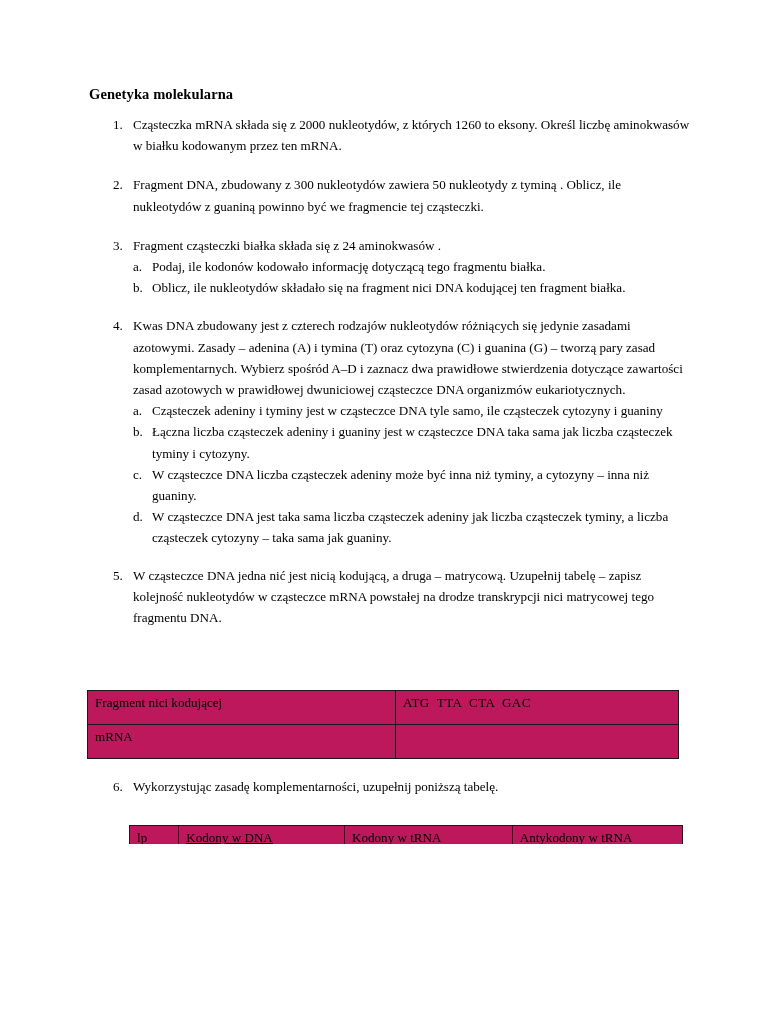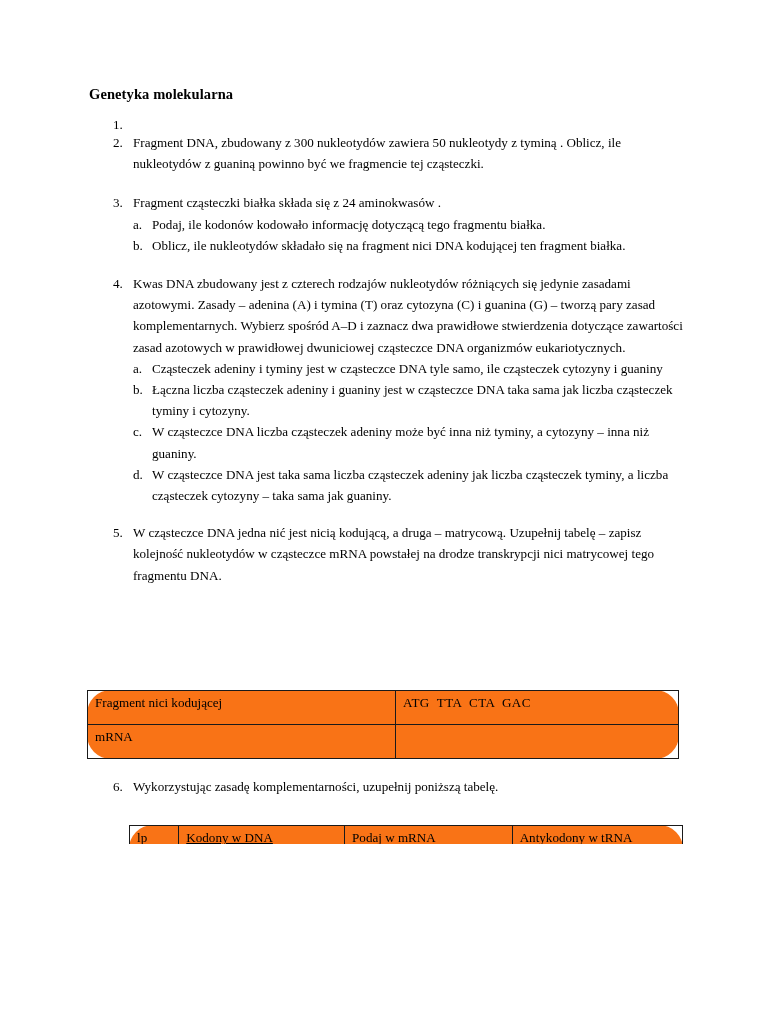--- a/index.html
+++ b/index.html
@@ -84,22 +84,21 @@
     width: 16px;
     font-size: 13.1px;
     line-height: 1.62;
   }
 
   
   table.doc-table {
     position: absolute;
     border-collapse: collapse;
     font-size: 13.1px;
-    background: #f97316;
-    border-radius: 24px;
+    background: #be185d;
   }
   table.doc-table td,
   table.doc-table th {
     border: 1px solid #1a1a1a;
     padding: 3px 7px;
     text-align: left;
     font-weight: normal;
     vertical-align: top;
     line-height: 1.35;
   }
@@ -138,20 +137,21 @@
 
 <div class="page">
 
   <div class="doc-title">Genetyka molekularna</div>
 
   <div class="qlist">
 
     <div class="qitem" style="margin-bottom:18px;">
       <div class="qitem-main">
         <span class="qnum">1.</span>
+        <span>Cząsteczka mRNA składa się z 2000 nukleotydów, z których 1260 to eksony. Określ liczbę aminokwasów w białku kodowanym przez ten mRNA.</span>
       </div>
     </div>
 
     <div class="qitem" style="margin-bottom:18px;">
       <div class="qitem-main">
         <span class="qnum">2.</span>
         <span>Fragment DNA, zbudowany z 300 nukleotydów zawiera 50 nukleotydy z tyminą . Oblicz, ile nukleotydów z guaniną powinno być we fragmencie tej cząsteczki.</span>
       </div>
     </div>
 
@@ -224,21 +224,21 @@
       <span class="qnum">6.</span>
       <span>Wykorzystując zasadę komplementarności, uzupełnij poniższą tabelę.</span>
     </div>
   </div>
 
   <table class="doc-table" id="table-codons">
     <thead>
       <tr>
         <th class="c-lp">lp</th>
         <th class="c-dna">Kodony w DNA</th>
-        <th class="c-mrna">Podaj w mRNA</th>
+        <th class="c-mrna">Kodony w tRNA</th>
         <th class="c-trna">Antykodony w tRNA</th>
       </tr>
     </thead>
     <tbody>
       <tr>
         <td>1</td>
         <td>AAC</td>
         <td></td>
         <td></td>
       </tr>

